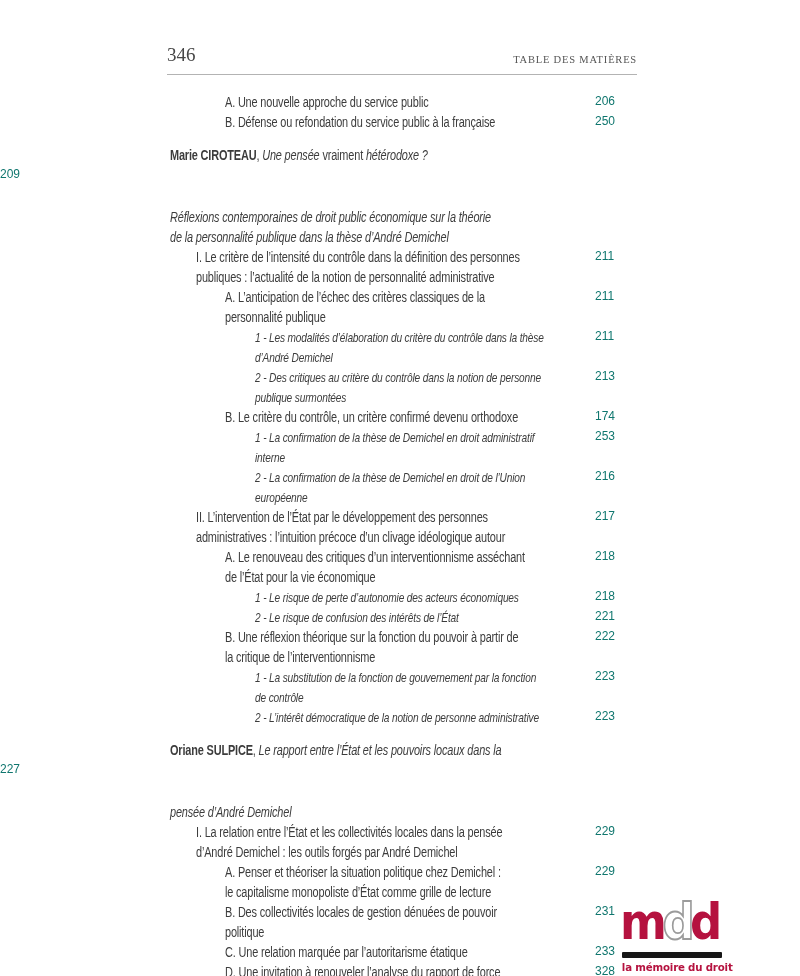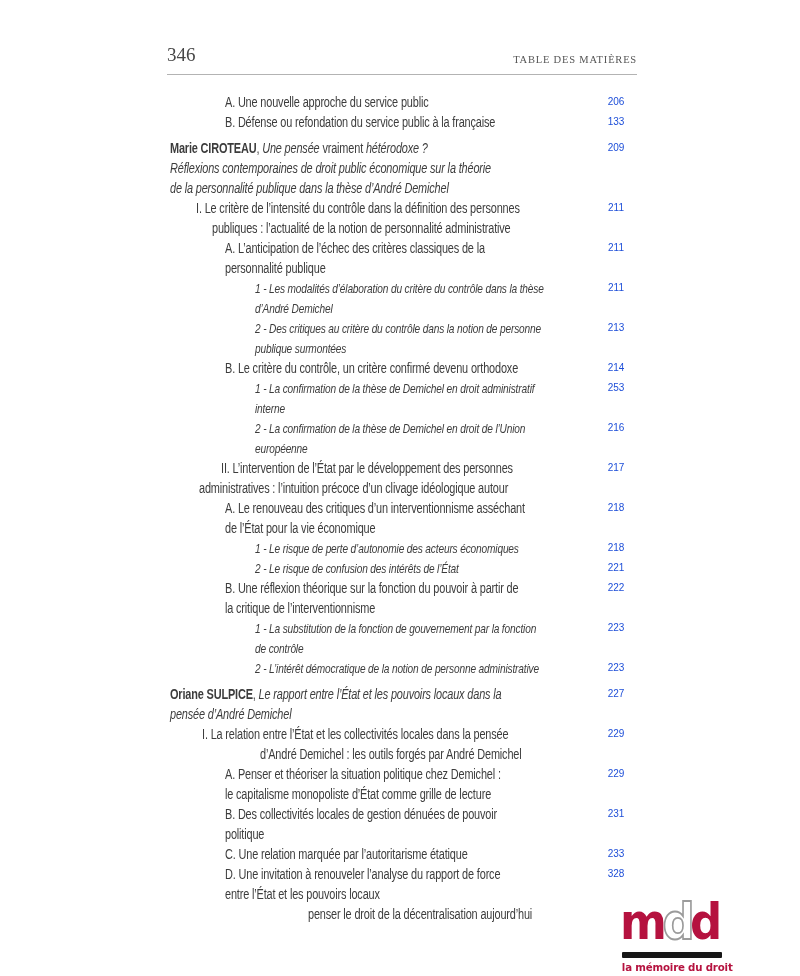--- a/index.html
+++ b/index.html
@@ -19,34 +19,34 @@
     font-family:"Liberation Serif",serif;font-size:10.5px;letter-spacing:0.8px;color:#555555;
   }
   .hrule{
     position:absolute;left:167px;top:74px;width:470px;height:1px;
     background:var(--rule,#b3b3b3);
   }
 
   
   .toc{position:absolute;left:0;top:92px;width:637px;}
   .line{display:flex;line-height:19px;}
-  .line.gap{margin-top:6px;}
+  .line.gap{margin-top:13px;flex-direction:column;}
   .txt{flex:1 1 auto;min-width:0;white-space:nowrap;overflow:visible;}
   .inner{
     display:inline-block;transform:scaleX(0.78);transform-origin:0 50%;
     white-space:nowrap;font-size:14px;letter-spacing:-0.2px;
   }
   .lvl0 .txt{padding-left:170px;}
-  .lvl1 .txt{padding-left:196px;text-align:right;}
+  .lvl1 .txt{padding-left:196px;}
   .lvl2 .txt{padding-left:225px;}
   .lvl3 .txt{padding-left:255px;}
   .lvl3 .inner{font-size:13px;}
   .it{font-style:italic;}
   .b{font-weight:bold;}
-  .pg{flex:0 0 42px;width:42px;text-align:center;font-size:10px;color:#1d4ed8;}
+  .pg{flex:0 0 42px;width:42px;text-align:left;font-size:12px;color:#0f766e;}
 
   
   .logo{position:absolute;left:620px;top:893px;width:106px;}
   .wordmark{
     display:block;font-family:"DejaVu Sans",sans-serif;font-weight:bold;
     font-size:50px;line-height:58px;letter-spacing:-5px;
     transform:scaleX(0.9);transform-origin:0 50%;white-space:nowrap;
   }
   .l-fill{color:var(--brand,#b5123f);}
   .l-outline{color:#ffffff;-webkit-text-stroke:1.8px #9b9b9b;}
@@ -66,21 +66,21 @@
   <div class="runhead">TABLE DES MATIÈRES</div>
   <div class="hrule"></div>
 
   <div class="toc">
       <div class="line lvl2">
         <span class="txt"><span class="inner"><span>A. Une nouvelle approche du service public</span></span></span>
         <span class="pg">206</span>
       </div>
       <div class="line lvl2">
         <span class="txt"><span class="inner"><span>B. Défense ou refondation du service public à la française</span></span></span>
-        <span class="pg">133</span>
+        <span class="pg">250</span>
       </div>
       <div class="line lvl0 gap">
         <span class="txt"><span class="inner"><span class="b">Marie CIROTEAU</span><span>, </span><span class="it">Une pensée</span><span> vraiment </span><span class="it">hétérodoxe ?</span></span></span>
         <span class="pg">209</span>
       </div>
       <div class="line lvl0">
         <span class="txt"><span class="inner it"><span class="it">Réflexions contemporaines de droit public économique sur la théorie</span></span></span>
         <span class="pg"></span>
       </div>
       <div class="line lvl0">
@@ -114,21 +114,21 @@
       <div class="line lvl3">
         <span class="txt"><span class="inner it"><span class="it">2 - Des critiques au critère du contrôle dans la notion de personne</span></span></span>
         <span class="pg">213</span>
       </div>
       <div class="line lvl3">
         <span class="txt"><span class="inner it"><span class="it">publique surmontées</span></span></span>
         <span class="pg"></span>
       </div>
       <div class="line lvl2">
         <span class="txt"><span class="inner"><span>B. Le critère du contrôle, un critère confirmé devenu orthodoxe</span></span></span>
-        <span class="pg">214</span>
+        <span class="pg">174</span>
       </div>
       <div class="line lvl3">
         <span class="txt"><span class="inner it"><span class="it">1 - La confirmation de la thèse de Demichel en droit administratif</span></span></span>
         <span class="pg">253</span>
       </div>
       <div class="line lvl3">
         <span class="txt"><span class="inner it"><span class="it">interne</span></span></span>
         <span class="pg"></span>
       </div>
       <div class="line lvl3">

